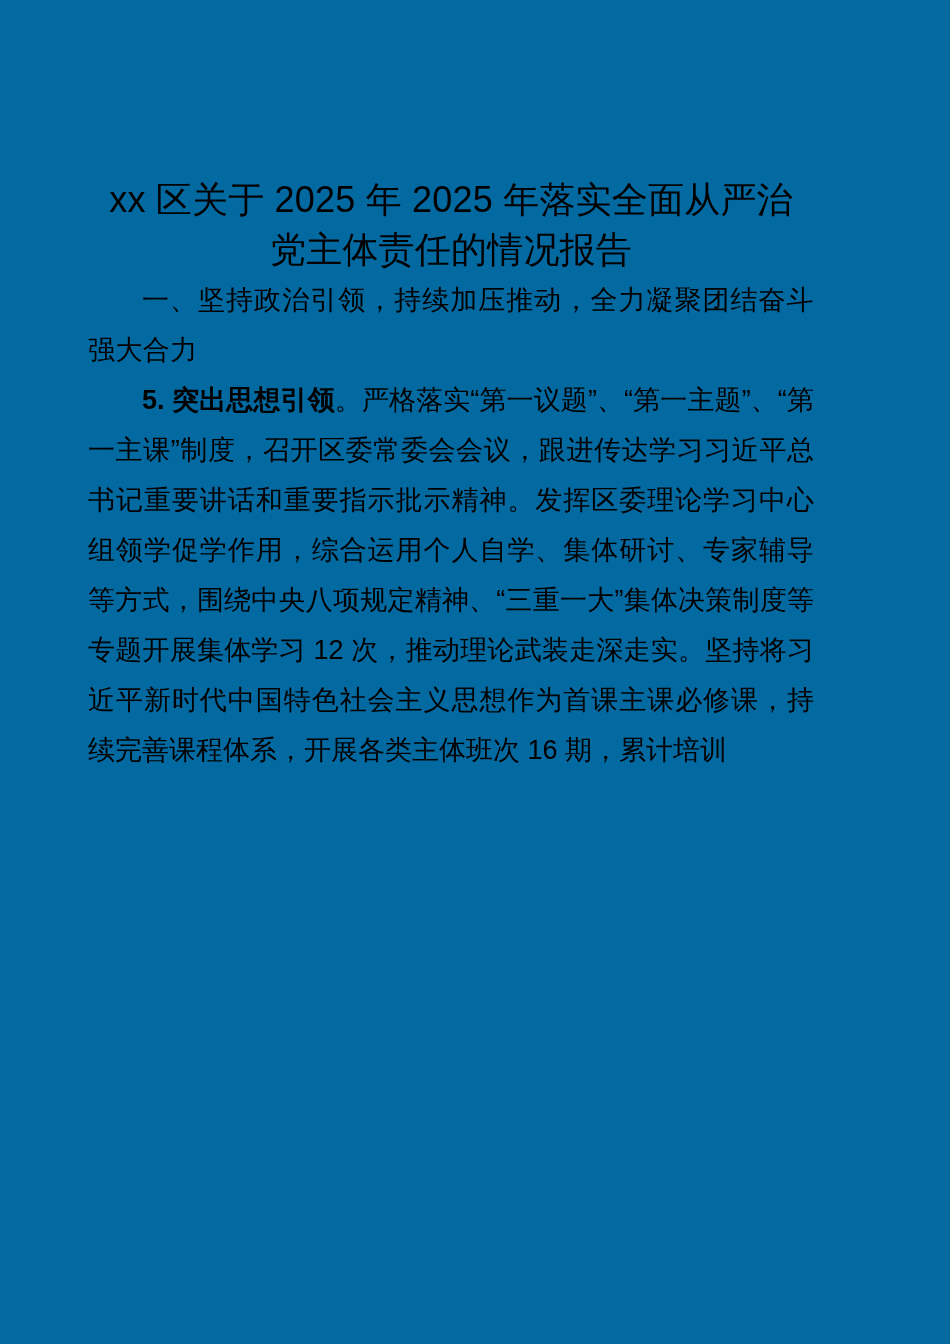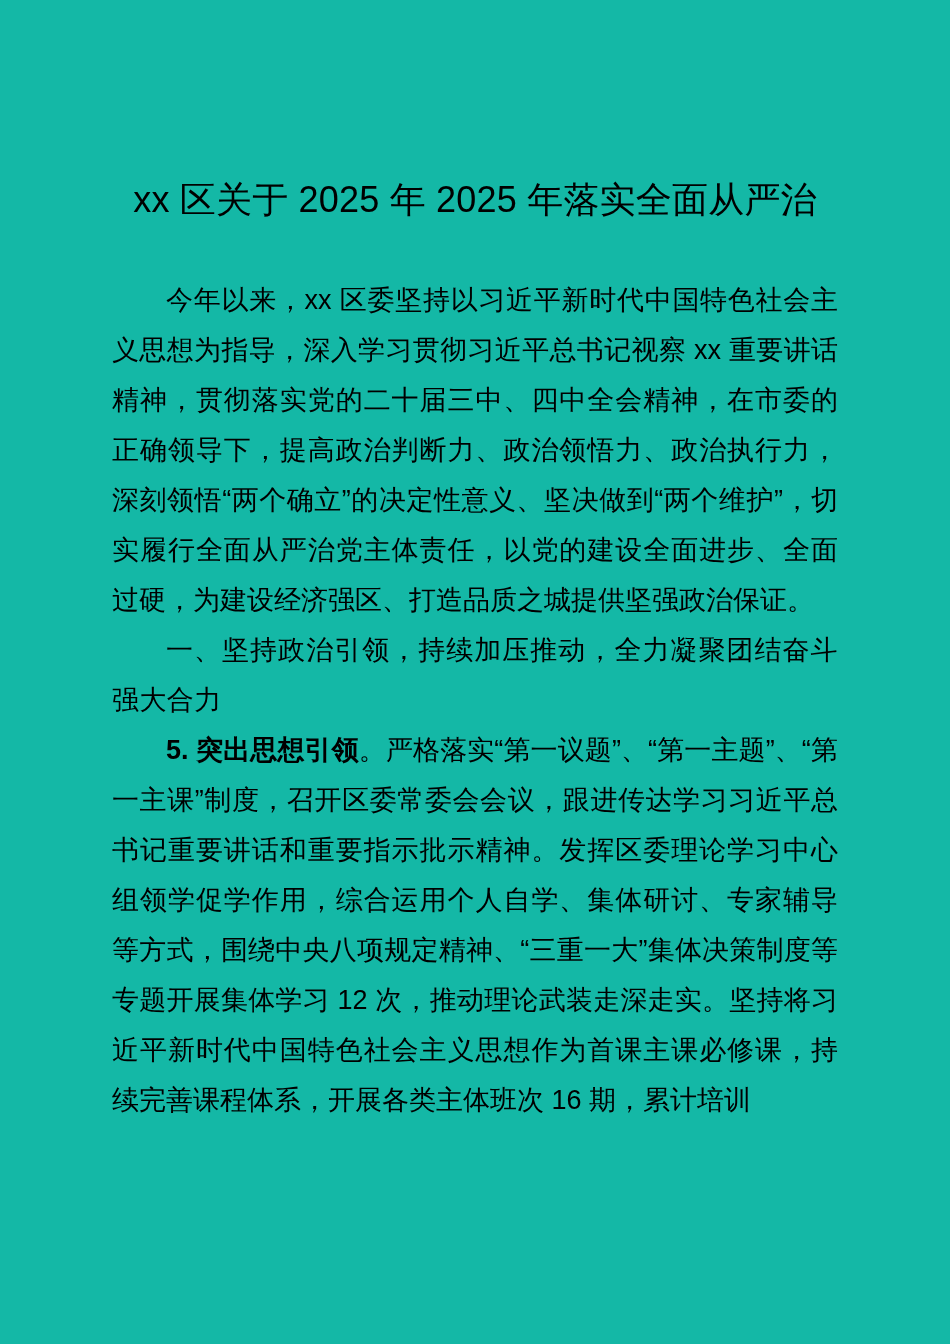--- a/index.html
+++ b/index.html
@@ -13,23 +13,23 @@
     overflow: hidden;
     font-family: "Liberation Sans", "DejaVu Sans", sans-serif;
     color: #000000;
     -webkit-font-smoothing: antialiased;
   }
 
   .page {
     position: relative;
     width: 950px;
     height: 1344px;
-    background: #14b8a6;
+    background: #0369a1;
     box-sizing: border-box;
-    padding: 0 112px;
+    padding: 0 88px;
   }
 
   
   .doc-title {
     margin: 0;
     padding-top: 175px;
     text-align: center;
     font-size: 36px;
     line-height: 50px;
     font-weight: 500;
@@ -66,21 +66,20 @@
   
   .b {
     font-weight: bold;
   }
 </style>
 </head>
 <body>
 
 <div class="page">
 
-  <h1 class="doc-title"><span>xx 区关于 2025 年 2025 年落实全面从严治</span><br></h1>
+  <h1 class="doc-title"><span>xx 区关于 2025 年 2025 年落实全面从严治</span><br><span>党主体责任的情况报告</span></h1>
 
-  <p class="para indent para-spacer-top">今年以来，xx 区委坚持以习近平新时代中国特色社会主义思想为指导，深入学习贯彻习近平总书记视察 xx 重要讲话精神，贯彻落实党的二十届三中、四中全会精神，在市委的正确领导下，提高政治判断力、政治领悟力、政治执行力，深刻领悟“两个确立”的决定性意义、坚决做到“两个维护”，切实履行全面从严治党主体责任，以党的建设全面进步、全面过硬，为建设经济强区、打造品质之城提供坚强政治保证。</p>
 
   <p class="para indent section-head">一、坚持政治引领，持续加压推动，全力凝聚团结奋斗强大合力</p>
 
   <p class="para indent"><span class="b">5. 突出思想引领</span><span>。严格落实“第一议题”、“第一主题”、“第一主课”制度，召开区委常委会会议，跟进传达学习习近平总书记重要讲话和重要指示批示精神。发挥区委理论学习中心组领学促学作用，综合运用个人自学、集体研讨、专家辅导等方式，围绕中央八项规定精神、“三重一大”集体决策制度等专题开展集体学习 12 次，推动理论武装走深走实。坚持将习近平新时代中国特色社会主义思想作为首课主课必修课，持续完善课程体系，开展各类主体班次 16 期，累计培训</span></p>
 
 </div>
 
 </body></html>

